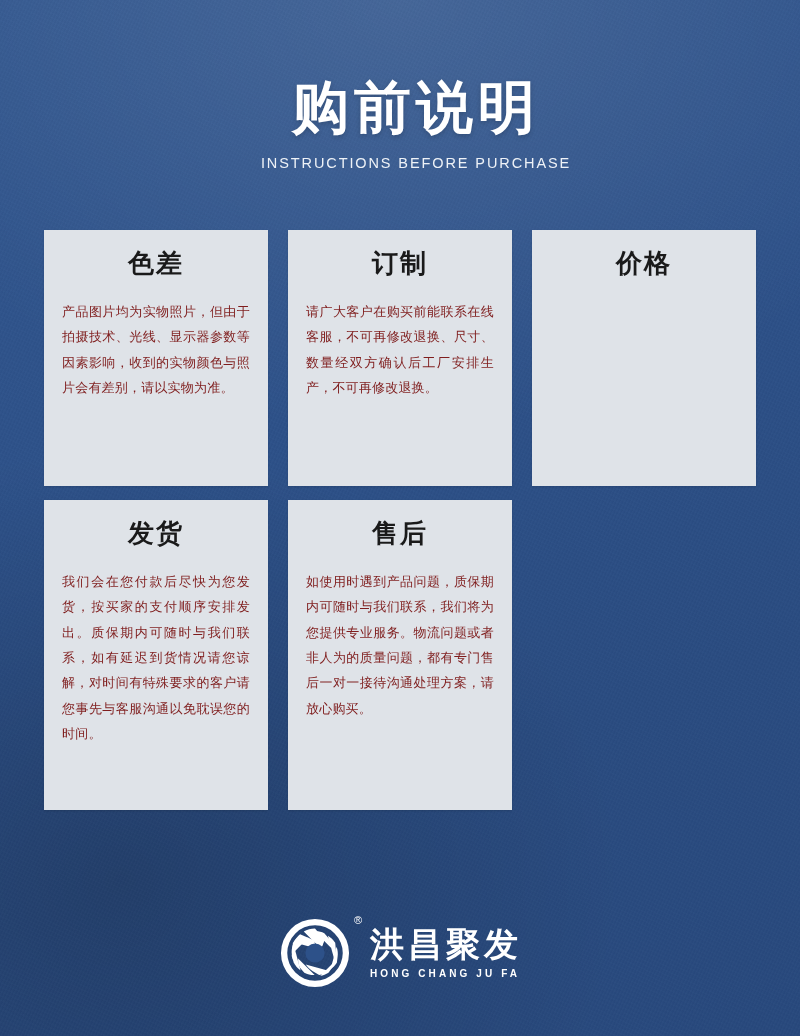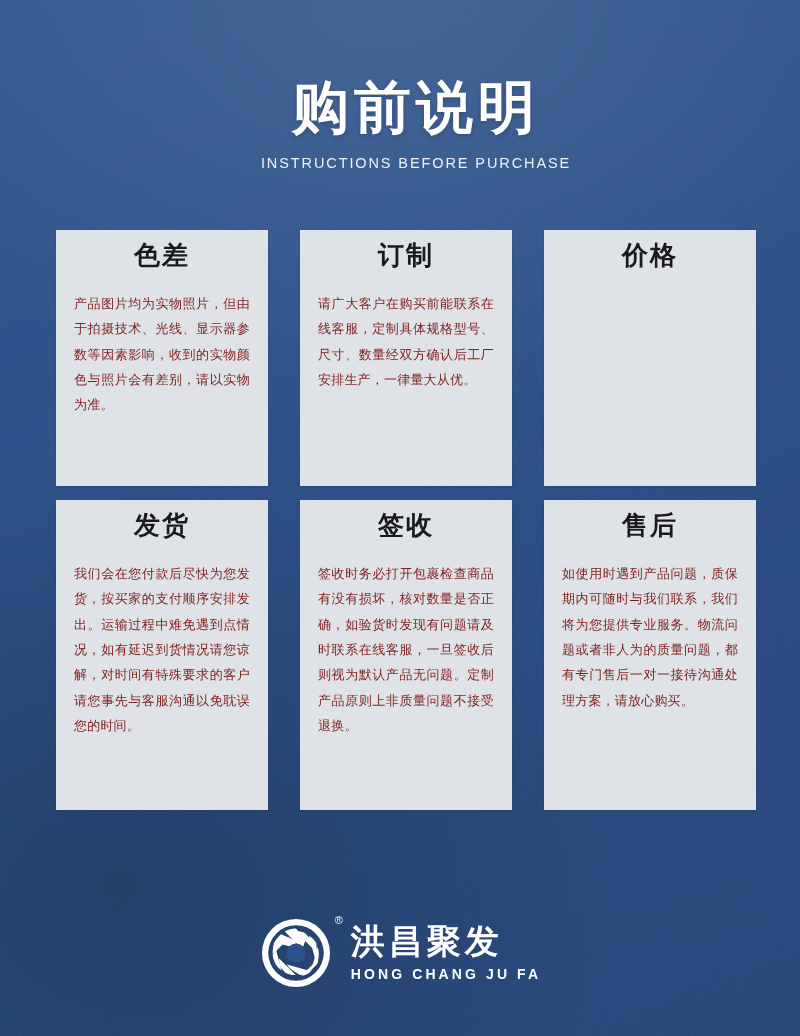--- a/index.html
+++ b/index.html
@@ -63,26 +63,25 @@
     width: 712px;
     display: grid;
     grid-template-columns: repeat(3, 224px);
     grid-template-rows: 256px 310px;
     column-gap: 20px;
     row-gap: 14px;
   }
   .card {
     background: #dfe3e8;
     box-sizing: border-box;
-    padding: 8px 18px 18px 18px;
+    padding: 16px 18px 18px 18px;
     display: flex;
     flex-direction: column;
     align-items: center;
     box-shadow: 0 1px 2px rgba(0,0,0,0.12);
-    margin-left: 12px;
   }
   .card-title {
     font-size: 26px;
     font-weight: bold;
     color: #1a1a1a;
     letter-spacing: 2px;
     margin-bottom: 18px;
   }
   .card-body {
     font-size: 13px;
@@ -123,21 +122,21 @@
   }
   .logo-cn {
     font-size: 34px;
     font-weight: bold;
     color: #ffffff;
     letter-spacing: 4px;
     line-height: 1.05;
   }
   .logo-en {
     margin-top: 6px;
-    font-size: 14px;
+    font-size: 10px;
     font-weight: bold;
     color: #ffffff;
     letter-spacing: 3.1px;
   }
 </style>
 </head>
 <body>
 
 <div class="page">
   <div class="grain"></div>
@@ -149,36 +148,32 @@
 
   <div class="grid">
 
     <div class="card">
       <div class="card-title">色差</div>
       <div class="card-body">产品图片均为实物照片，但由于拍摄技术、光线、显示器参数等因素影响，收到的实物颜色与照片会有差别，请以实物为准。</div>
     </div>
 
     <div class="card">
       <div class="card-title">订制</div>
-      <div class="card-body">请广大客户在购买前能联系在线客服，定制具体规格型号、尺寸、数量经双方确认后工厂安排生产，一律量大从优。</div>
+      <div class="card-body">请广大客户在购买前能联系在线客服，不可再修改退换、尺寸、数量经双方确认后工厂安排生产，不可再修改退换。</div>
     </div>
 
     <div class="card">
       <div class="card-title">价格</div>
     </div>
 
     <div class="card">
       <div class="card-title">发货</div>
-      <div class="card-body">我们会在您付款后尽快为您发货，按买家的支付顺序安排发出。运输过程中难免遇到点情况，如有延迟到货情况请您谅解，对时间有特殊要求的客户请您事先与客服沟通以免耽误您的时间。</div>
-    </div>
-
-    <div class="card">
-      <div class="card-title">签收</div>
-      <div class="card-body">签收时务必打开包裹检查商品有没有损坏，核对数量是否正确，如验货时发现有问题请及时联系在线客服，一旦签收后则视为默认产品无问题。定制产品原则上非质量问题不接受退换。</div>
-    </div>
+      <div class="card-body">我们会在您付款后尽快为您发货，按买家的支付顺序安排发出。质保期内可随时与我们联系，如有延迟到货情况请您谅解，对时间有特殊要求的客户请您事先与客服沟通以免耽误您的时间。</div>
+    </div>
+
 
     <div class="card">
       <div class="card-title">售后</div>
       <div class="card-body">如使用时遇到产品问题，质保期内可随时与我们联系，我们将为您提供专业服务。物流问题或者非人为的质量问题，都有专门售后一对一接待沟通处理方案，请放心购买。</div>
     </div>
 
   </div>
 
   <div class="footer">
     <div class="logo-mark">

